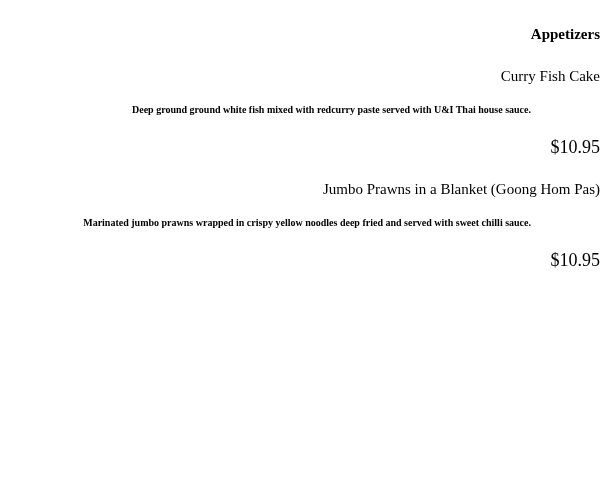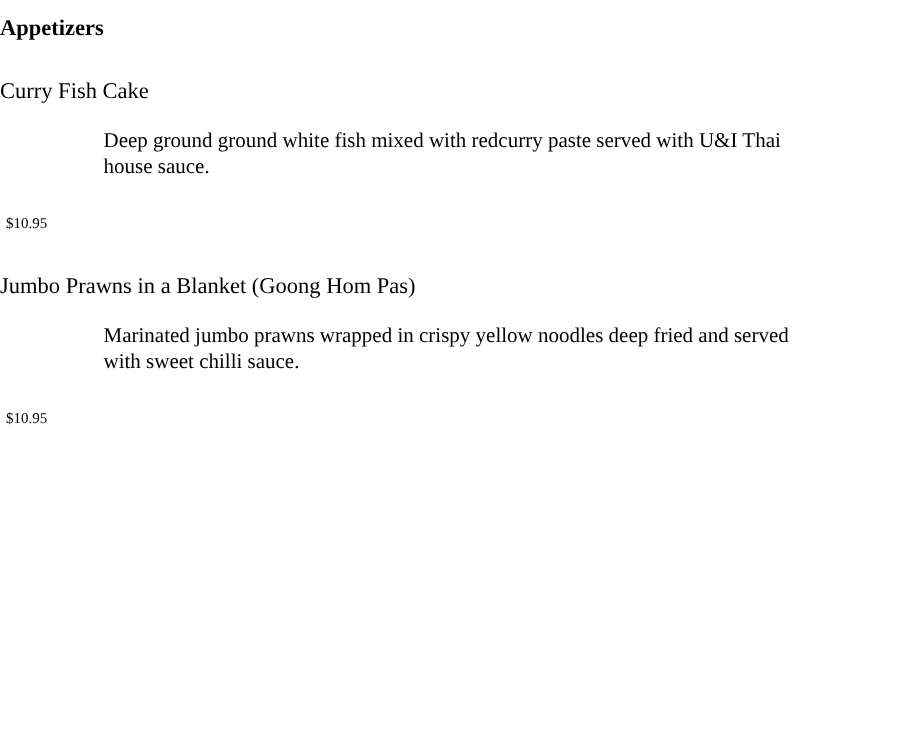--- a/index.html
+++ b/index.html
@@ -10,47 +10,47 @@
     width: 600px;
     height: 491px;
     background: #ffffff;
     color: #000000;
     font-family: "Liberation Serif", "DejaVu Serif", serif;
     overflow: hidden;
   }
   .menu {
     box-sizing: border-box;
     width: 600px;
-    padding-top: 10px;
-    text-align: left;
+    padding-top: 25px;
+    text-align: right;
   }
   .section-title {
     font-size: 15px;
     line-height: 18px;
     font-weight: bold;
     margin: 0;
   }
   .menu-item {
     margin: 0;
   }
   .item-name {
     font-size: 15px;
     line-height: 18px;
     font-weight: normal;
     margin: 24px 0 5px 0;
   }
   .item-desc {
-    font-size: 14px;
+    font-size: 10px;
     line-height: 17px;
-    font-weight: normal;
+    font-weight: bold;
     margin: 16px auto;
     max-width: 462px;
   }
   .item-price {
-    font-size: 10px;
+    font-size: 18px;
     line-height: 17px;
     font-weight: normal;
     margin: 21px 0 0 4px;
   }
 </style>
 </head>
 <body>
 
 <div class="menu">
 

